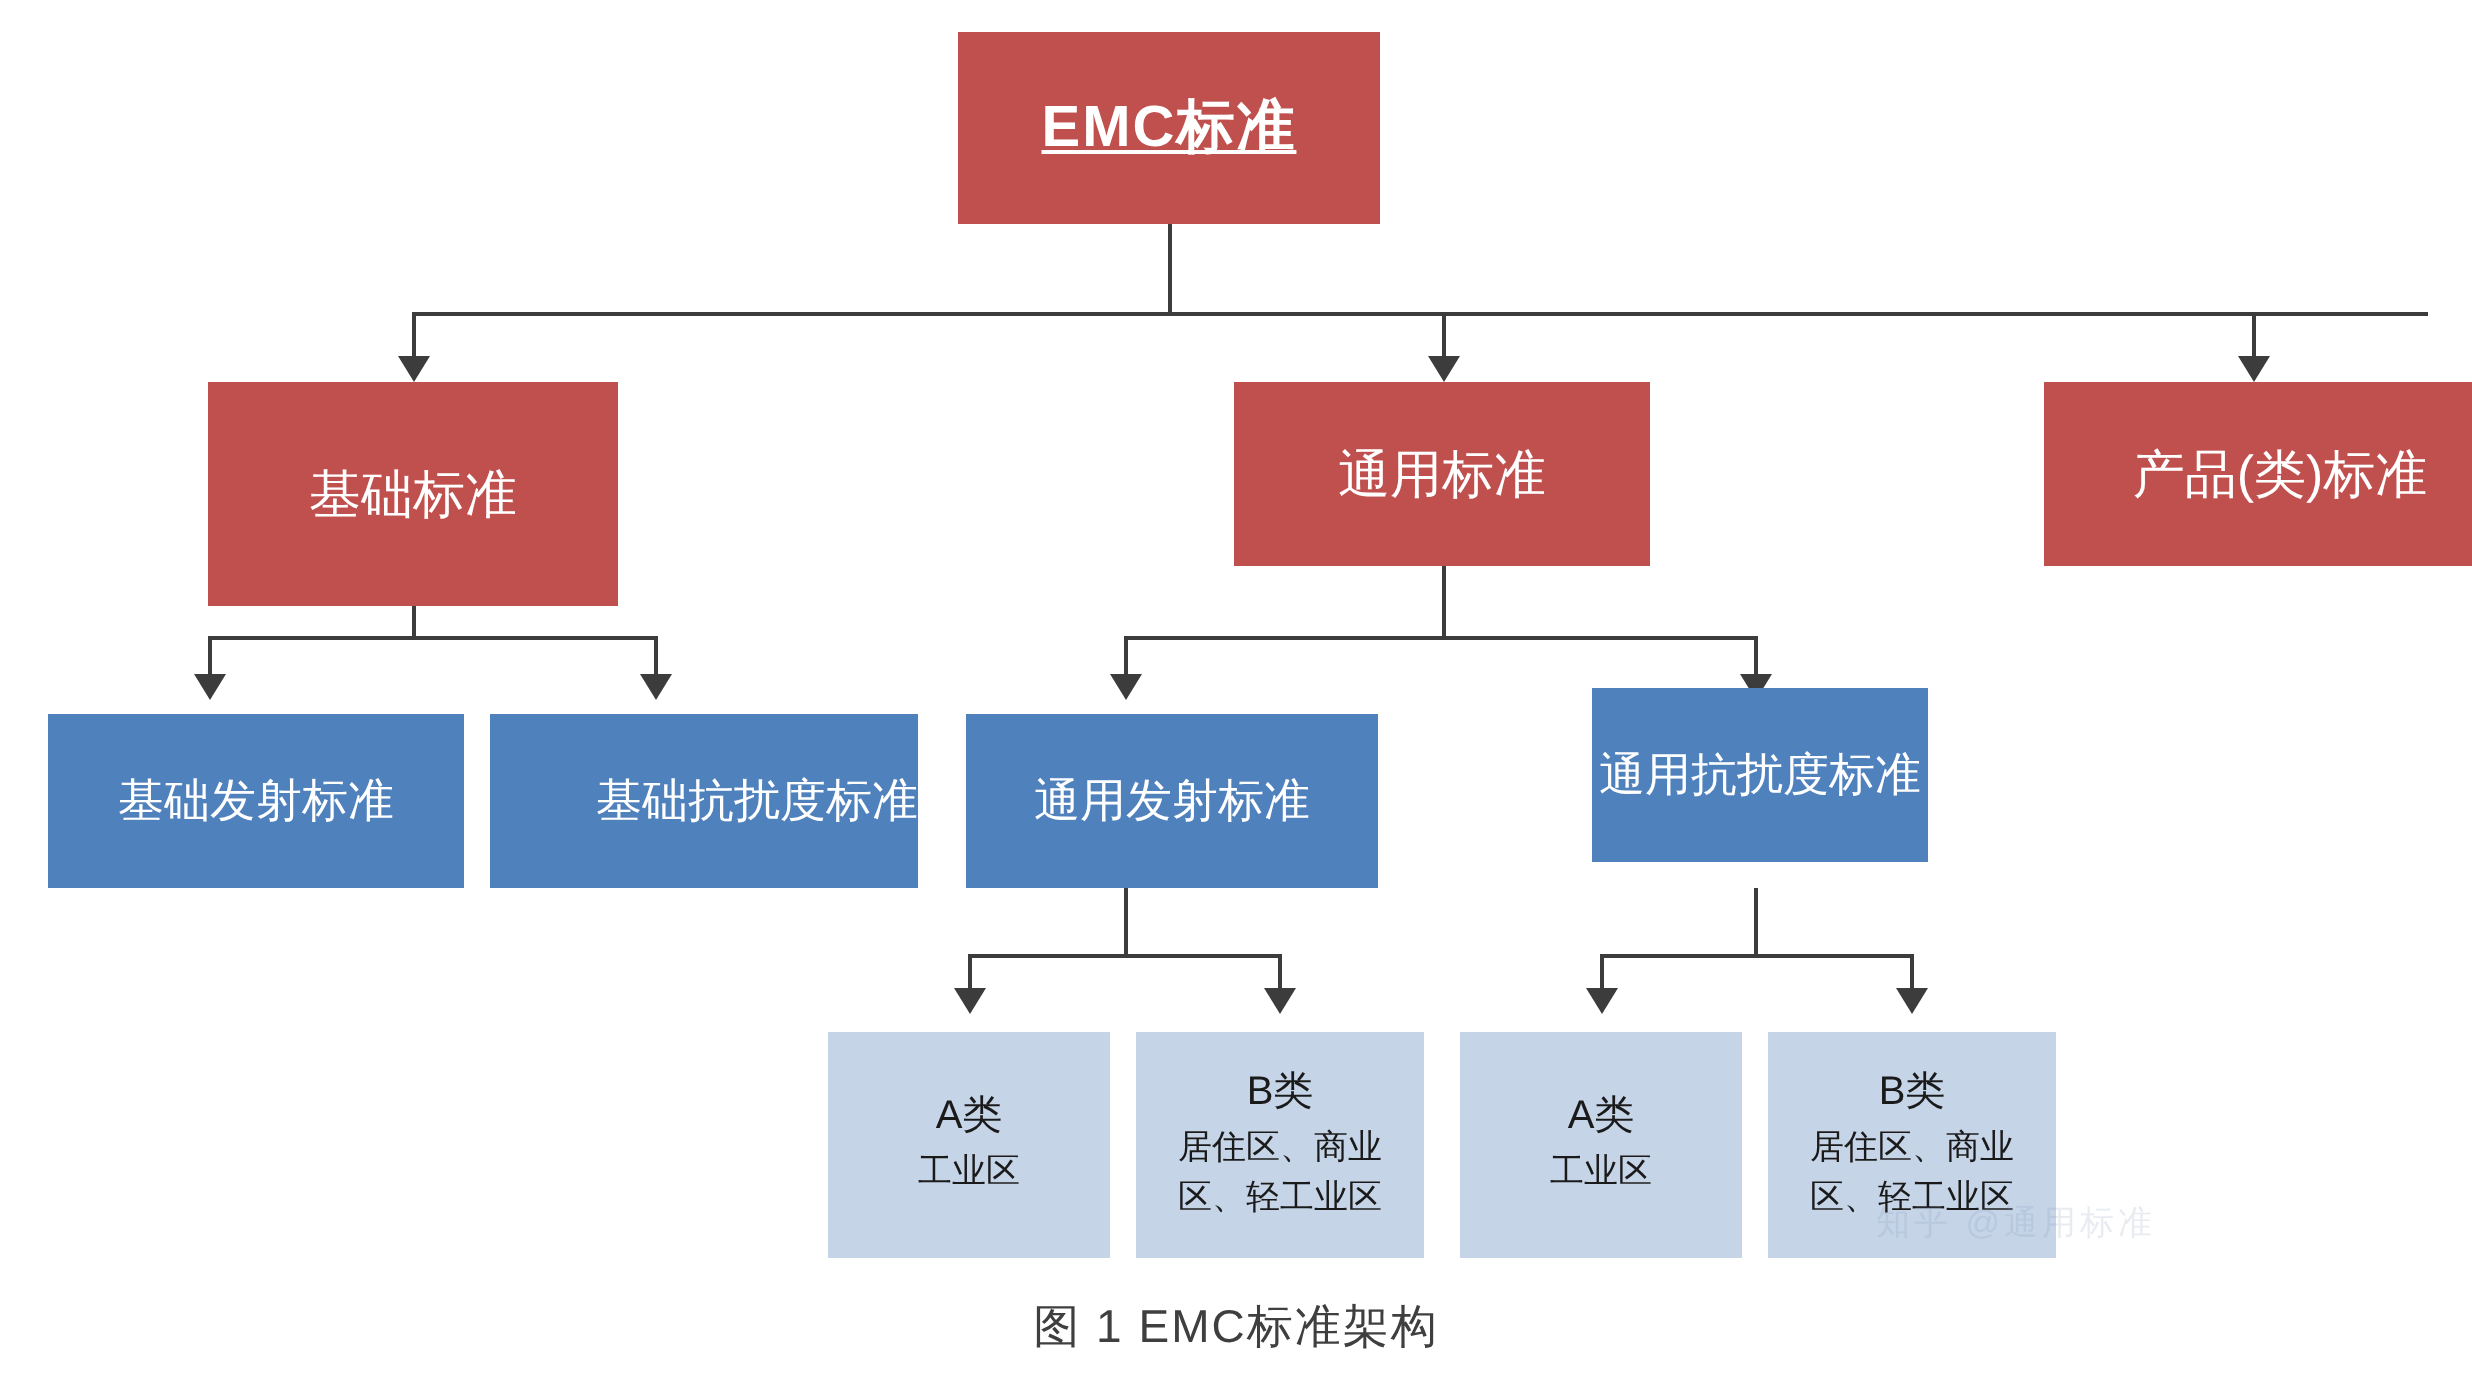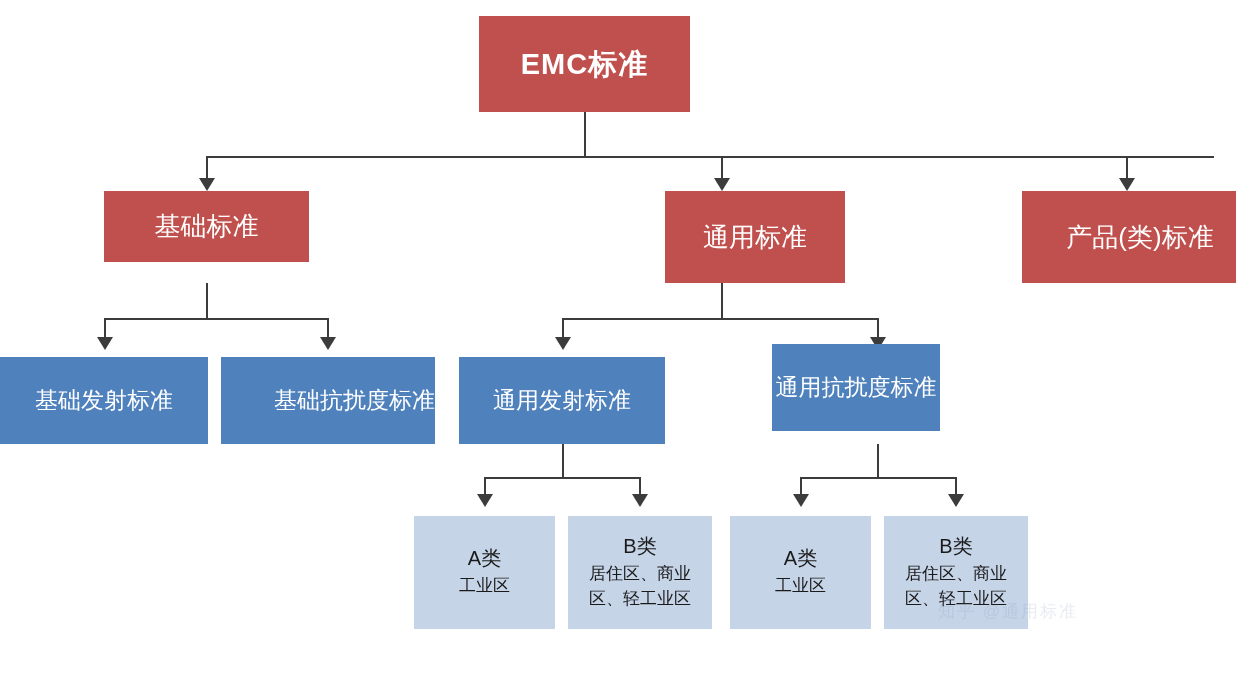--- a/index.html
+++ b/index.html
@@ -39,20 +39,21 @@
     color: #ffffff;
     font-size: 26px;
     font-weight: normal;
   }
   
   .lvl-blue {
     background: #4f81bd;
     color: #ffffff;
     font-size: 23px;
     font-weight: normal;
+    margin-left: 24px;
   }
   
   .lvl-light {
     background: #c6d4e8;
     color: #1a1a1a;
     font-size: 18px;
   }
   .leaf-title {
     font-size: 20px;
     margin-bottom: 3px;
@@ -130,28 +131,28 @@
   <div class="conn-v" style="left:639px; top:477px; height:20px;"></div>
   <div class="arrow" style="left:632px; top:494px;"></div>
 
   <div class="conn-v" style="left:877px; top:444px; height:34px;"></div>
   <div class="conn-h" style="left:800px; top:477px; width:156px;"></div>
   <div class="conn-v" style="left:800px; top:477px; height:20px;"></div>
   <div class="arrow" style="left:793px; top:494px;"></div>
   <div class="conn-v" style="left:955px; top:477px; height:20px;"></div>
   <div class="arrow" style="left:948px; top:494px;"></div>
 
-  <div class="node lvl-root" style="left:479px; top:16px; width:211px; height:96px;">
+  <div class="node lvl-root" style="left:479px; top:16px; width:211px; height:96px;text-decoration:underline;">
     <span>EMC标准</span>
   </div>
 
-  <div class="node lvl-red" style="left:104px; top:191px; width:205px; height:71px;">
+  <div class="node lvl-red" style="left:104px; top:191px; width:205px; height:112px;">
     <span>基础标准</span>
   </div>
-  <div class="node lvl-red" style="left:617px; top:191px; width:180px; height:92px;margin-left:48px;">
+  <div class="node lvl-red" style="left:617px; top:191px; width:208px; height:92px;">
     <span>通用标准</span>
   </div>
   <div class="node lvl-red" style="left:1022px; top:191px; width:236px; height:92px;">
     <span>产品(类)标准</span>
   </div>
 
   <div class="node lvl-blue" style="left:0px; top:357px; width:208px; height:87px;">
     <span>基础发射标准</span>
   </div>
   <div class="node lvl-blue" style="left:221px; top:357px; width:214px; height:87px;align-items:flex-end;">
@@ -176,14 +177,15 @@
     <span class="leaf-title">A类</span>
     <span class="leaf-sub">工业区</span>
   </div>
   <div class="node lvl-light" style="left:884px; top:516px; width:144px; height:113px;">
     <span class="leaf-title">B类</span>
     <span class="leaf-sub">居住区、商业区、轻工业区</span>
   </div>
 
   <div class="watermark" style="left:938px; top:600px;">知乎 @通用标准</div>
 
+  <div class="caption" style="top:648px;">图 1  EMC标准架构</div>
 
 </div>
 
 </body></html>

